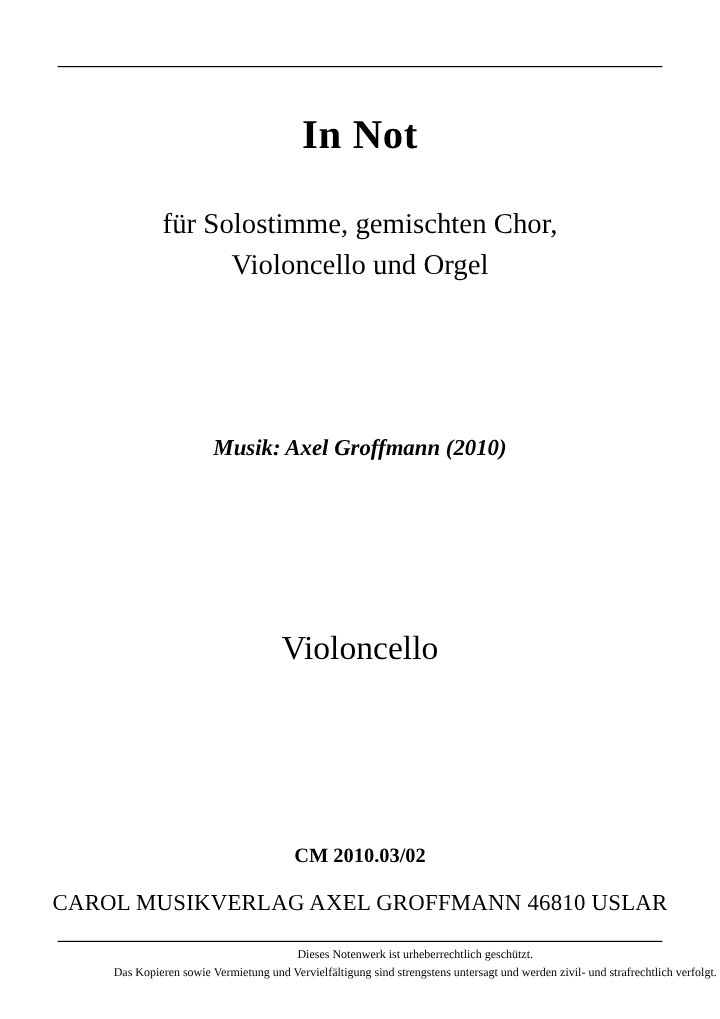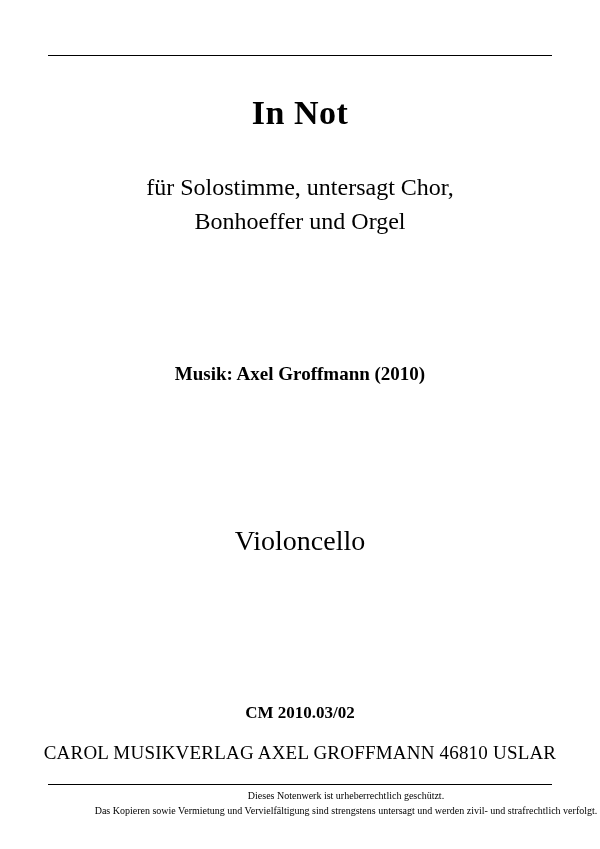--- a/index.html
+++ b/index.html
@@ -52,20 +52,21 @@
   }
   .credits {
     position: absolute;
     top: 360px;
     left: 0;
     width: 600px;
     text-align: center;
     font-size: 19px;
     font-weight: bold;
     line-height: 1.5;
+    font-style: italic;
   }
   .part-name {
     position: absolute;
     top: 525px;
     left: 0;
     width: 600px;
     text-align: center;
     font-size: 28px;
     font-weight: normal;
   }
@@ -103,22 +104,22 @@
 </head>
 <body>
 
 <div class="page">
 
   <div class="rule rule-top"></div>
 
   <div class="title">In Not</div>
 
   <div class="subtitle">
-    <div>für Solostimme, untersagt Chor,</div>
-    <div>Bonhoeffer und Orgel</div>
+    <div>für Solostimme, gemischten Chor,</div>
+    <div>Violoncello und Orgel</div>
   </div>
 
   <div class="credits">
     <div>Musik: Axel Groffmann (2010)</div>
   </div>
 
   <div class="part-name">Violoncello</div>
 
   <div class="catalog">CM 2010.03/02</div>
 

